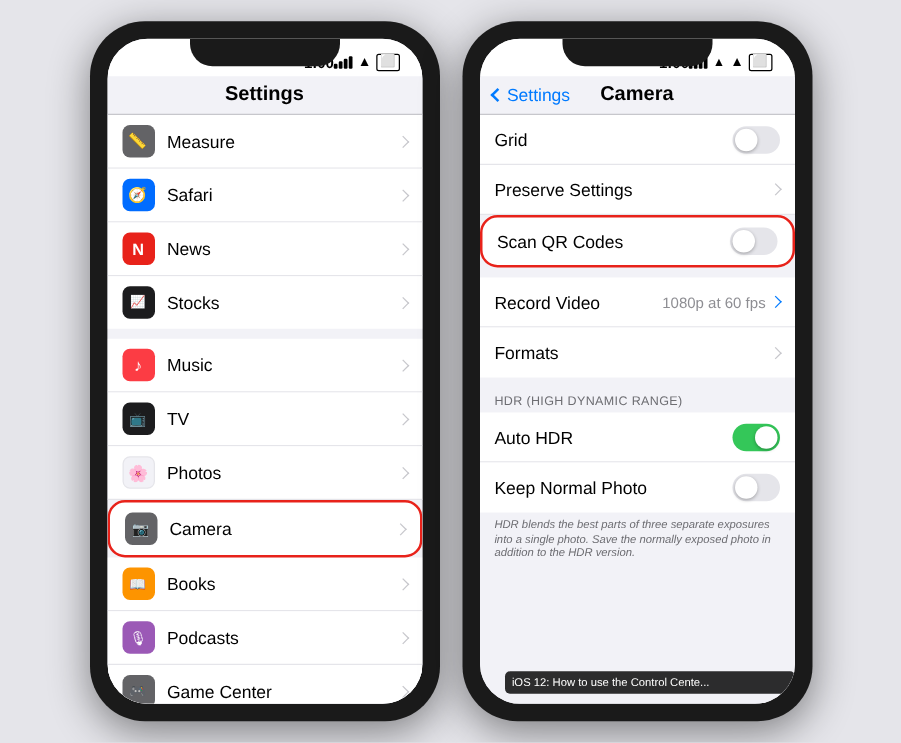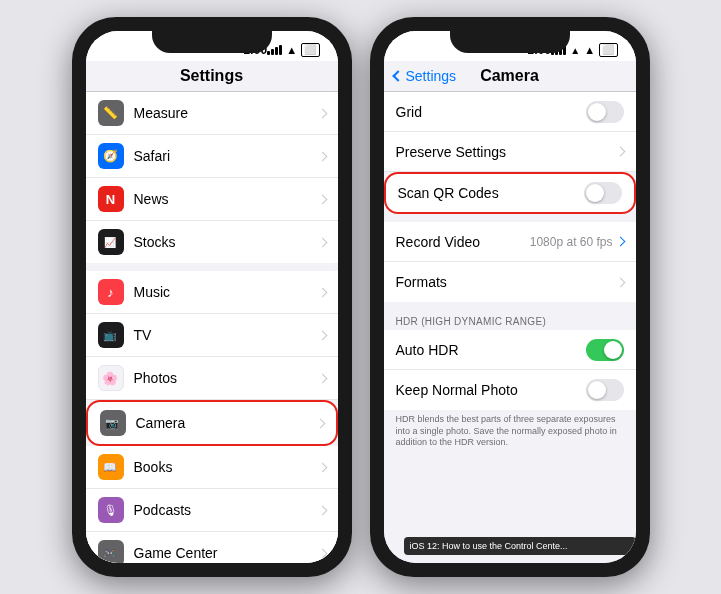--- a/index.html
+++ b/index.html
@@ -205,20 +205,21 @@
       text-overflow: ellipsis;
       margin-top: 24px;
     }
 
     
     .hdr-desc {
       font-size: 9px;
       color: #6d6d72;
       padding: 4px 12px 6px;
       line-height: 1.3;
+      font-style: italic;
     }
   </style>
 </head>
 <body>
 
 <div class="phone">
   <div class="phone-screen">
     <div class="notch"></div>
 
     <div class="status-bar">

